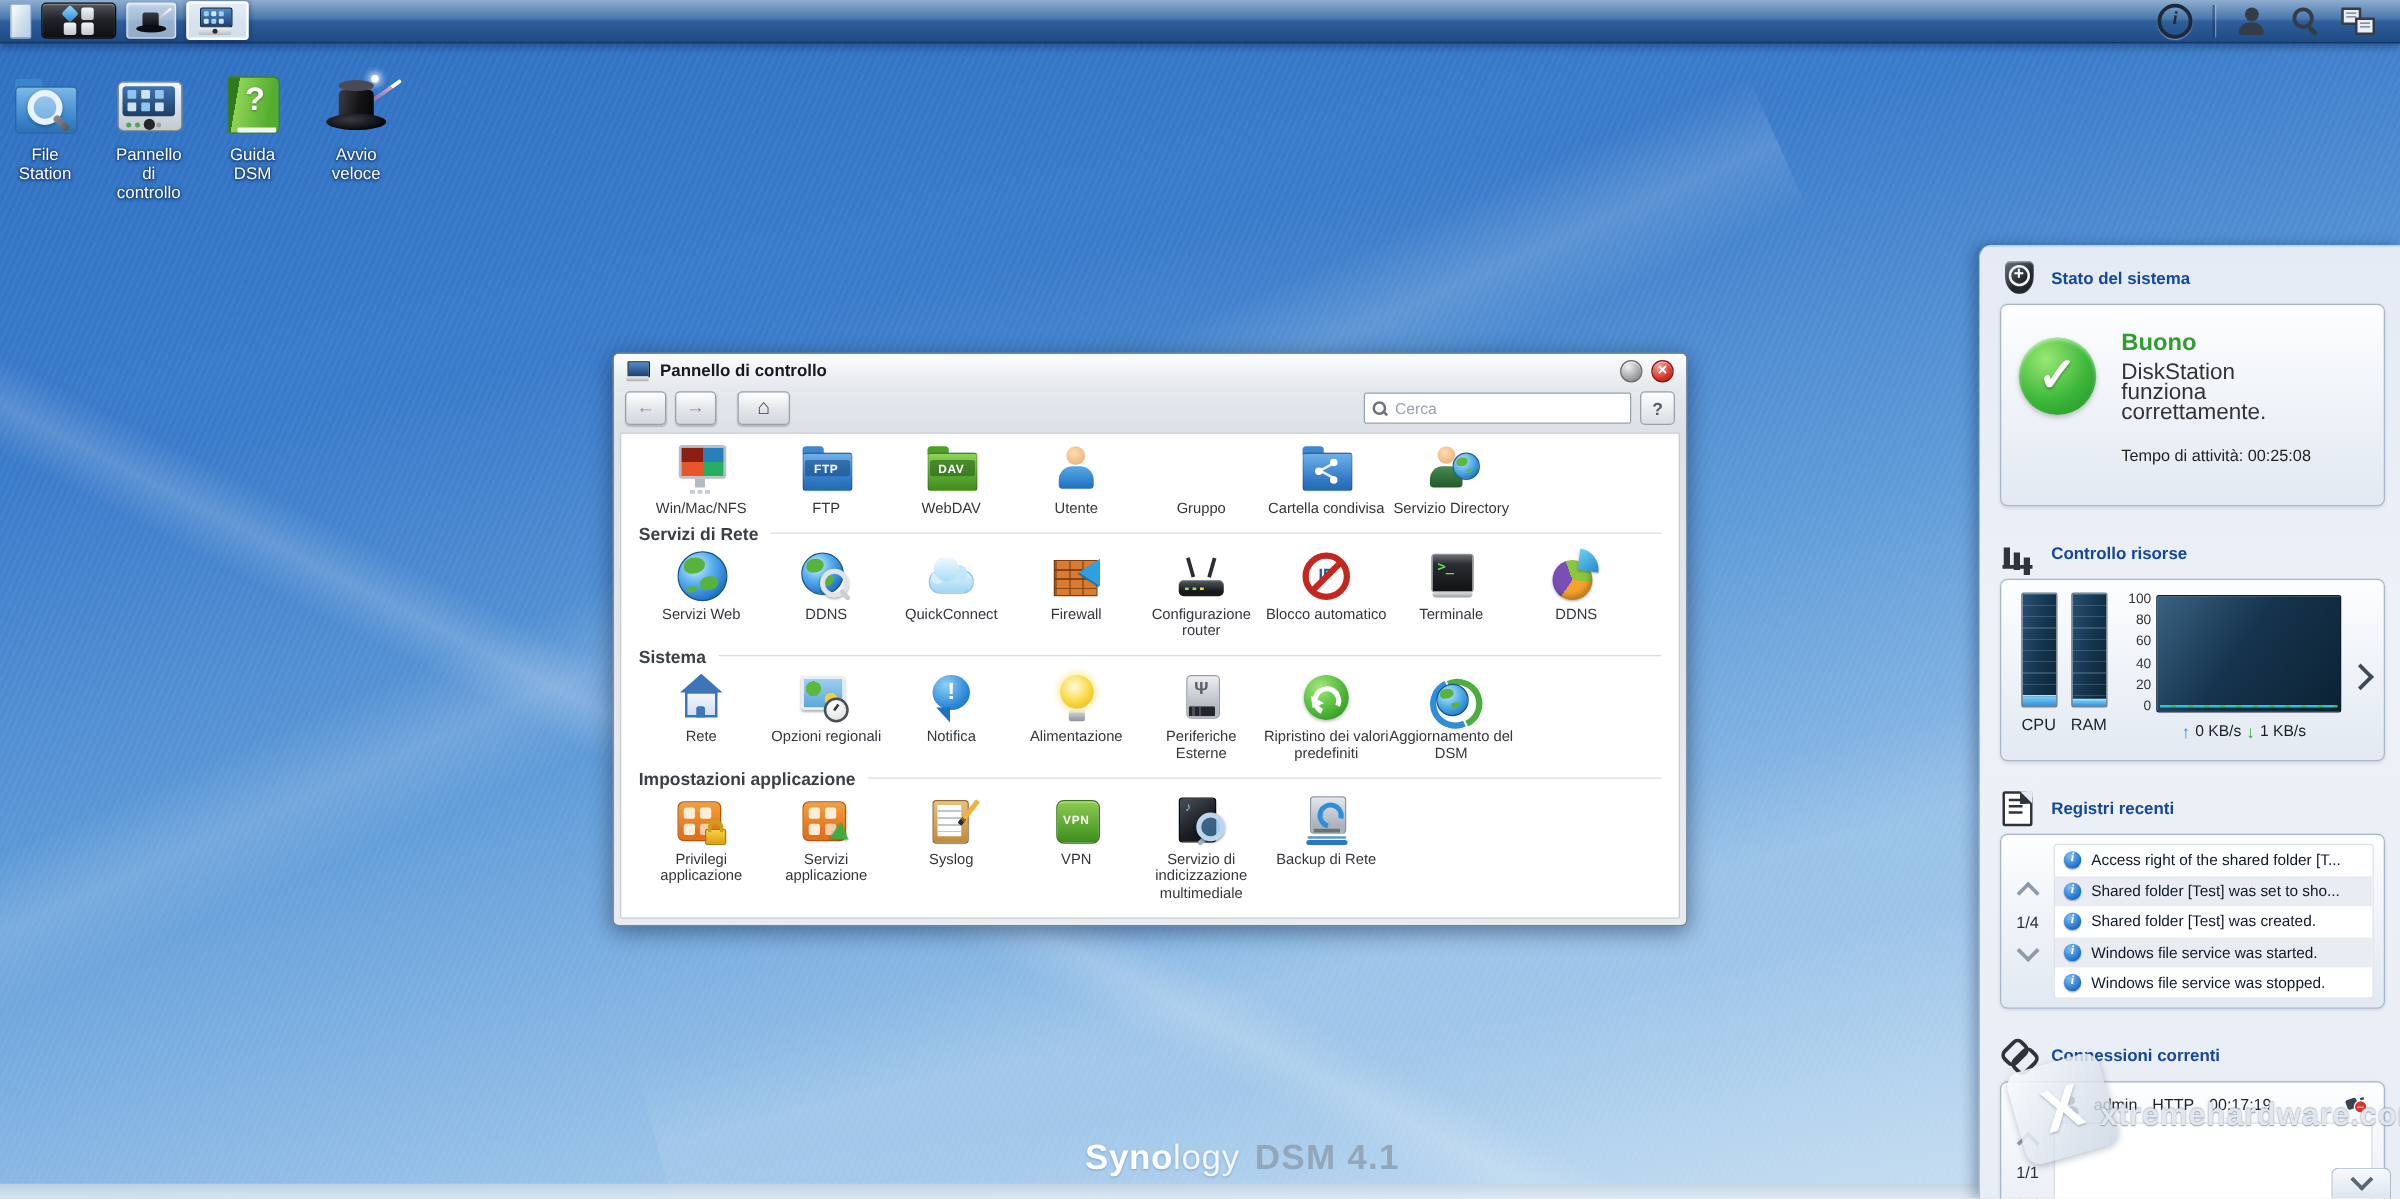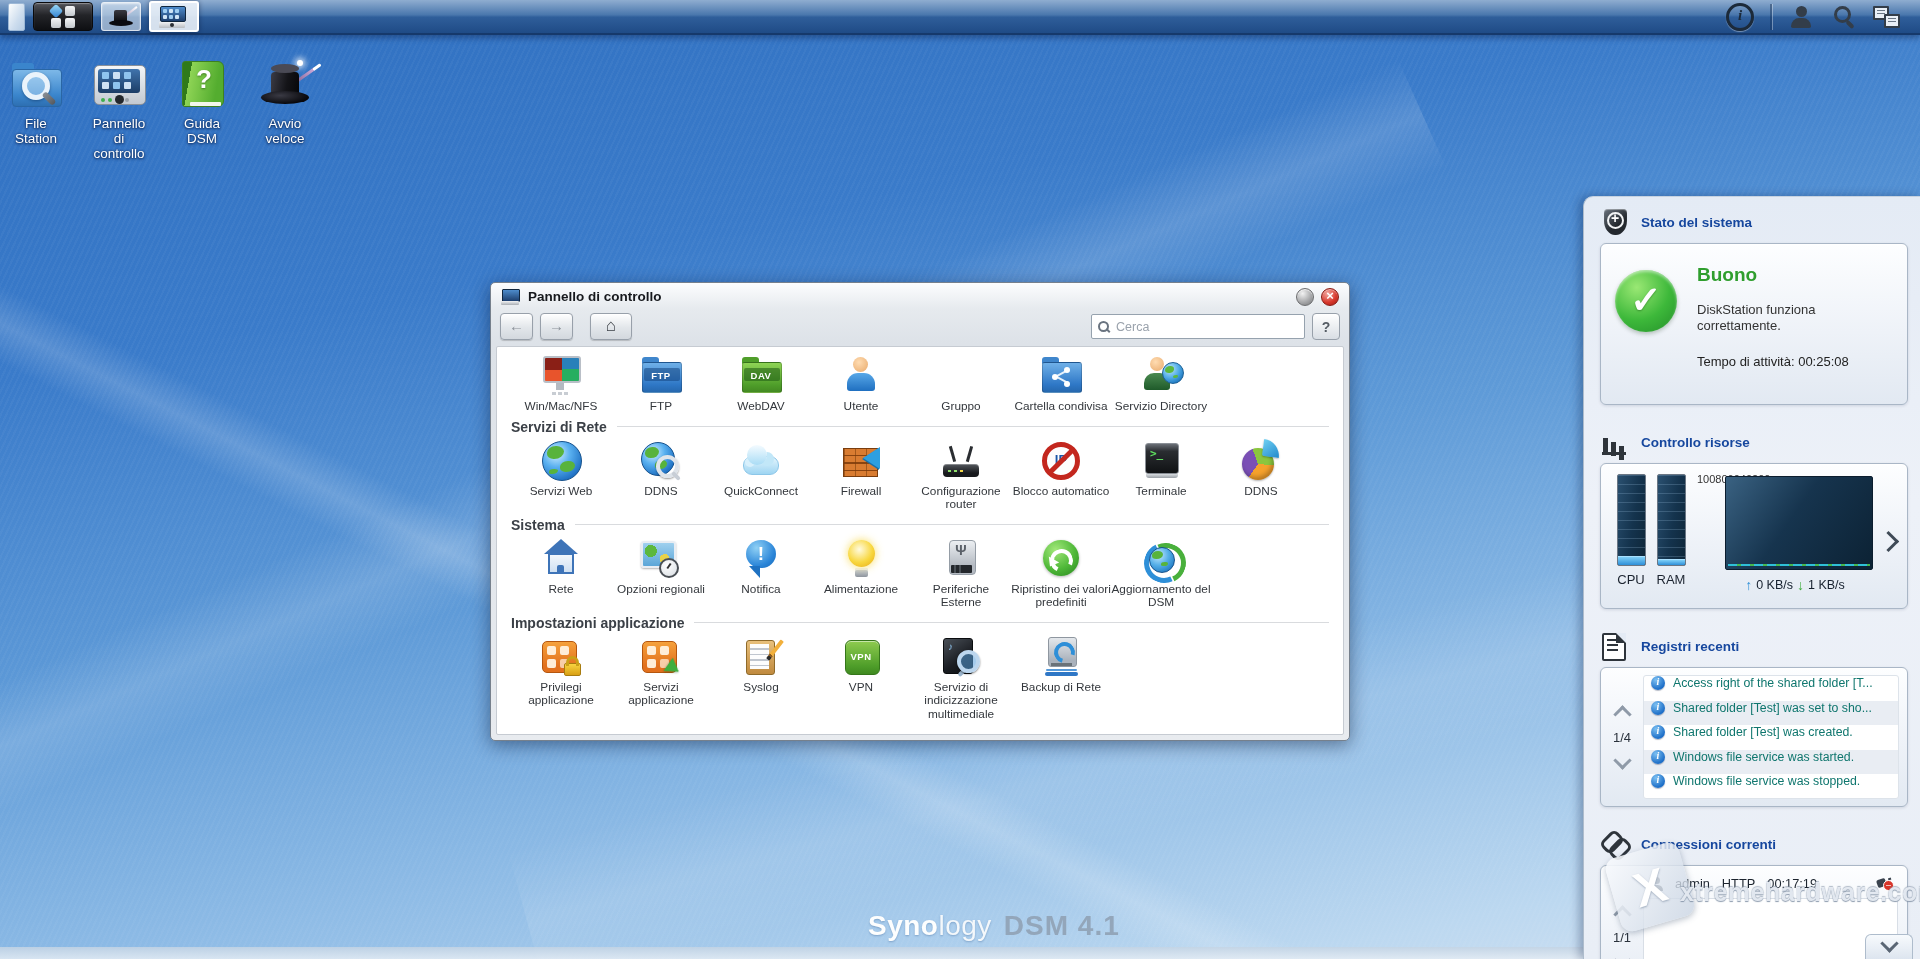--- a/index.html
+++ b/index.html
@@ -323,51 +323,51 @@
 
   .card{margin:2px 13px 12px 16px;border:1px solid #a9b6c6;border-radius:6px;
     background:linear-gradient(#fdfeff,#eef2f8 55%,#e2e9f2);box-shadow:inset 0 1px 0 #fff,0 1px 3px rgba(0,20,60,.12);position:relative;}
   
   .sh-card{height:136px;display:flex;padding:12px 14px;}
   .check{width:62px;height:62px;border-radius:50%;margin-top:14px;flex:none;
     background:radial-gradient(circle at 35% 28%,#9ae874,#3db83a 55%,#27952c 92%);box-shadow:0 2px 4px rgba(0,40,0,.25),inset 0 2px 3px rgba(255,255,255,.5);position:relative;}
   .check::after{content:"✓";position:absolute;left:0;right:0;top:8px;text-align:center;color:#fff;font-size:38px;font-weight:bold;text-shadow:0 1px 2px rgba(0,60,0,.4);}
   .sh-text{margin-left:20px;display:flex;flex-direction:column;}
   .sh-status{color:#2f9e2e;font-size:19px;font-weight:bold;margin-top:8px;}
-  .sh-msg{color:#333;font-size:13px;line-height:16px;margin-top:16px;width:160px;}
+  .sh-msg{color:#333;font-size:18px;line-height:16px;margin-top:3px;width:160px;}
   .sh-uptime{color:#222;font-size:13px;margin-top:20px;white-space:nowrap;}
   
   .rm-card{height:134px;display:flex;padding:10px 4px 0 12px;}
   .gwrap{width:36px;text-align:center;margin-right:4px;}
   .gauge{width:27px;height:90px;margin:0 auto;border:1px solid #6a7684;border-radius:2px;position:relative;overflow:hidden;
     background:repeating-linear-gradient(to bottom,rgba(170,205,235,.22) 0 1px,transparent 1px 9px),linear-gradient(100deg,#2a5070,#14334d 55%,#0e2638);}
   .gfill{position:absolute;bottom:0;left:0;right:0;background:linear-gradient(#7fd0f8,#2e8fd8);border-top:1px solid #a8e0ff;}
   .glabel{font-size:13px;color:#1c2430;margin-top:6px;}
   .gcol{display:flex;flex-direction:column;margin-left:4px;}
   .grow{display:flex;}
-  .axis{width:28px;height:96px;display:flex;flex-direction:row;justify-content:space-between;font-size:11px;color:#333;text-align:right;padding-right:4px;box-sizing:border-box;}
+  .axis{width:28px;height:96px;display:flex;flex-direction:column;justify-content:space-between;font-size:11px;color:#333;text-align:right;padding-right:4px;box-sizing:border-box;}
   .axis span{line-height:10px;}
   .graph{width:146px;height:92px;margin-top:2px;border:1px solid #0b1d2e;border-radius:2px;position:relative;
     background:linear-gradient(125deg,#3a6282,#16344e 45%,#0c2234);}
   .gline{position:absolute;bottom:3px;left:2px;right:2px;height:2.5px;
     background:repeating-linear-gradient(90deg,#2fc0d8 0 9px,#48b84e 9px 13px);}
   .netline{display:flex;align-items:center;gap:4px;justify-content:center;margin-top:7px;font-size:12.5px;color:#16202e;margin-left:20px;}
   .arr{font-weight:bold;font-size:14px;}
   .arr.up{color:#2e8fd8;}
   .arr.down{color:#3fae3e;}
   .rm-chev{align-self:center;margin-left:8px;width:12px;height:12px;border-right:3.5px solid #3f4a56;border-bottom:3.5px solid #3f4a56;transform:rotate(-45deg);cursor:pointer;}
   
   .pager{width:42px;display:flex;flex-direction:column;align-items:center;justify-content:center;gap:9px;font-size:13px;color:#2a323c;flex:none;}
   .pchev{width:10px;height:10px;border-left:3px solid #8f9aa8;border-bottom:3px solid #8f9aa8;cursor:pointer;}
   .pchev.up{transform:rotate(135deg);margin-top:4px;}
   .pchev.down{transform:rotate(-45deg);margin-bottom:4px;}
   
   .log-card{height:138px;display:flex;}
   .logrows{flex:1;margin:7px 8px 7px 0;background:#fff;border-radius:3px;overflow:hidden;border:1px solid #dde3ea;}
-  .logrow{height:24.5px;display:flex;gap:8px;padding:0 7px;font-size:12.3px;color:#0f766e;white-space:nowrap;overflow:hidden;}
+  .logrow{height:24.5px;display:flex;align-items:center;gap:8px;padding:0 7px;font-size:12.3px;color:#0f172a;white-space:nowrap;overflow:hidden;}
   .logrow:nth-child(even){background:#e9edf3;}
   .infodot{width:14px;height:14px;border-radius:50%;flex:none;position:relative;
     background:radial-gradient(circle at 35% 28%,#7cc0f2,#1e6fc8 70%);box-shadow:0 1px 1px rgba(0,20,60,.3);}
   .infodot::after{content:"i";position:absolute;left:0;right:0;top:0px;text-align:center;color:#fff;font:italic bold 10px "Liberation Serif",serif;}
   
   .conn-card{height:142px;display:flex;}
   .conn-col{flex:1;margin:8px 9px 8px 0;display:flex;flex-direction:column;}
   .conn-row{display:flex;align-items:center;gap:12px;font-size:12.8px;color:#1c242e;padding:2px 4px 7px 6px;}
   .cperson{width:14px;height:14px;position:relative;flex:none;}
   .cperson::before{content:"";position:absolute;width:7px;height:7px;border-radius:50%;background:#3a434e;top:0;left:4px;}

